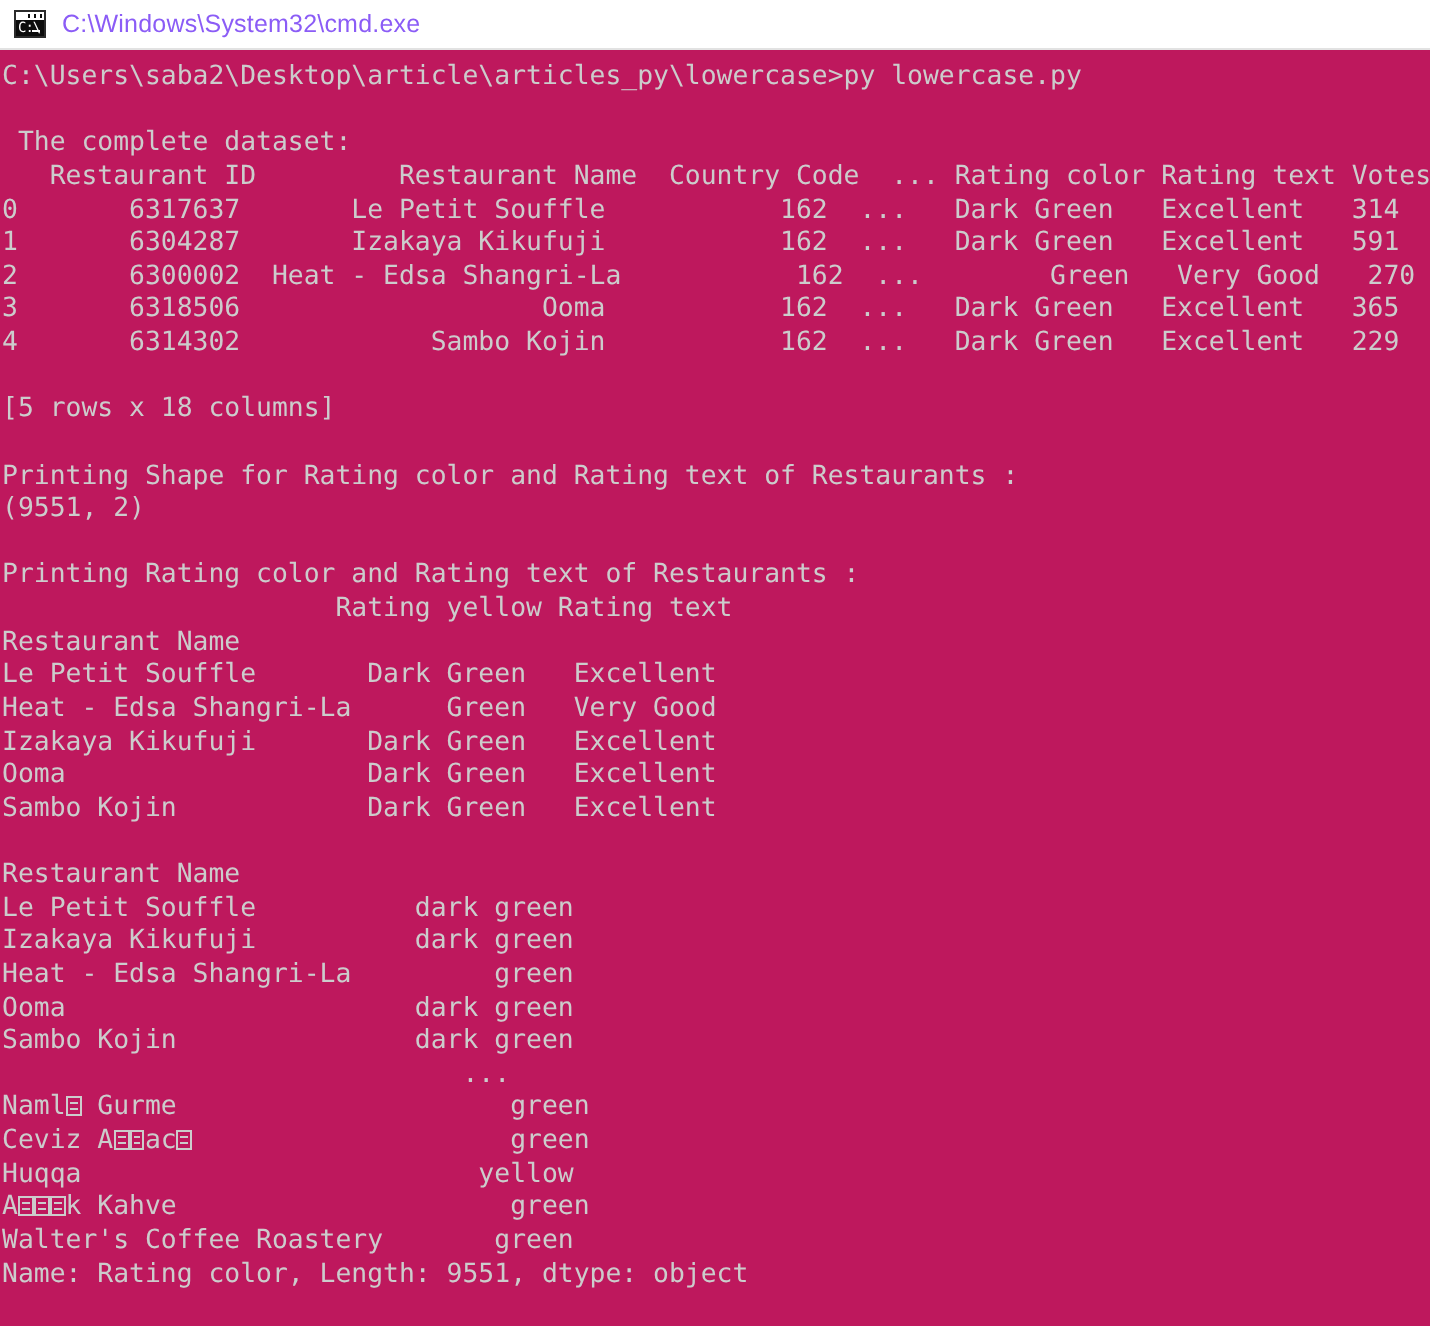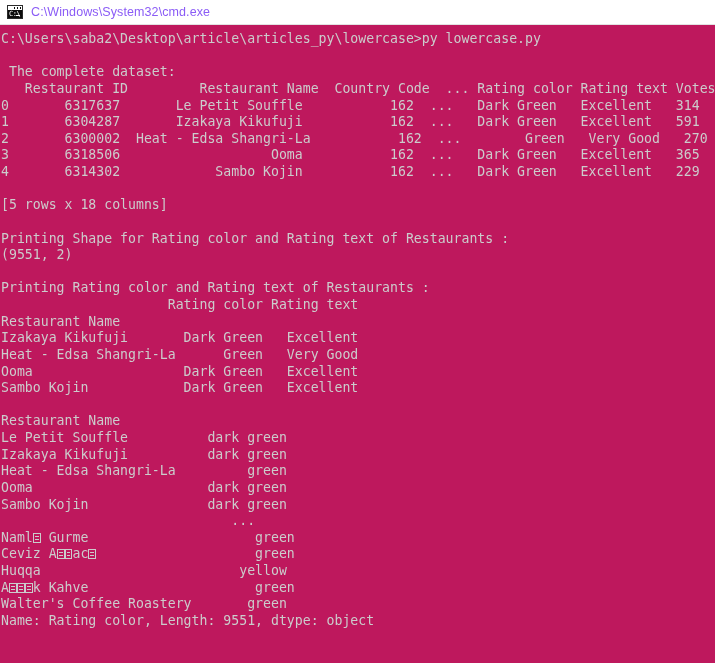--- a/index.html
+++ b/index.html
@@ -172,24 +172,25 @@
 </span><span class="console-line">2       6300002  Heat - Edsa Shangri-La           162  ...        Green   Very Good   270
 </span><span class="console-line">3       6318506                   Ooma           162  ...   Dark Green   Excellent   365
 </span><span class="console-line">4       6314302            Sambo Kojin           162  ...   Dark Green   Excellent   229
 </span><span class="console-line blank">
 </span><span class="console-line">[5 rows x 18 columns]
 </span><span class="console-line blank">
 </span><span class="console-line">Printing Shape for Rating color and Rating text of Restaurants :
 </span><span class="console-line">(9551, 2)
 </span><span class="console-line blank">
 </span><span class="console-line">Printing Rating color and Rating text of Restaurants :
-</span><span class="console-line">                     Rating color Rating text
+</span><span class="console-line">                     Rating yellow Rating text
 </span><span class="console-line">Restaurant Name
+</span><span class="console-line">Le Petit Souffle       Dark Green   Excellent
+</span><span class="console-line">Heat - Edsa Shangri-La      Green   Very Good
 </span><span class="console-line">Izakaya Kikufuji       Dark Green   Excellent
-</span><span class="console-line">Heat - Edsa Shangri-La      Green   Very Good
 </span><span class="console-line">Ooma                   Dark Green   Excellent
 </span><span class="console-line">Sambo Kojin            Dark Green   Excellent
 </span><span class="console-line blank">
 </span><span class="console-line">Restaurant Name
 </span><span class="console-line">Le Petit Souffle          dark green
 </span><span class="console-line">Izakaya Kikufuji          dark green
 </span><span class="console-line">Heat - Edsa Shangri-La         green
 </span><span class="console-line">Ooma                      dark green
 </span><span class="console-line">Sambo Kojin               dark green
 </span><span class="console-line">                             ...

